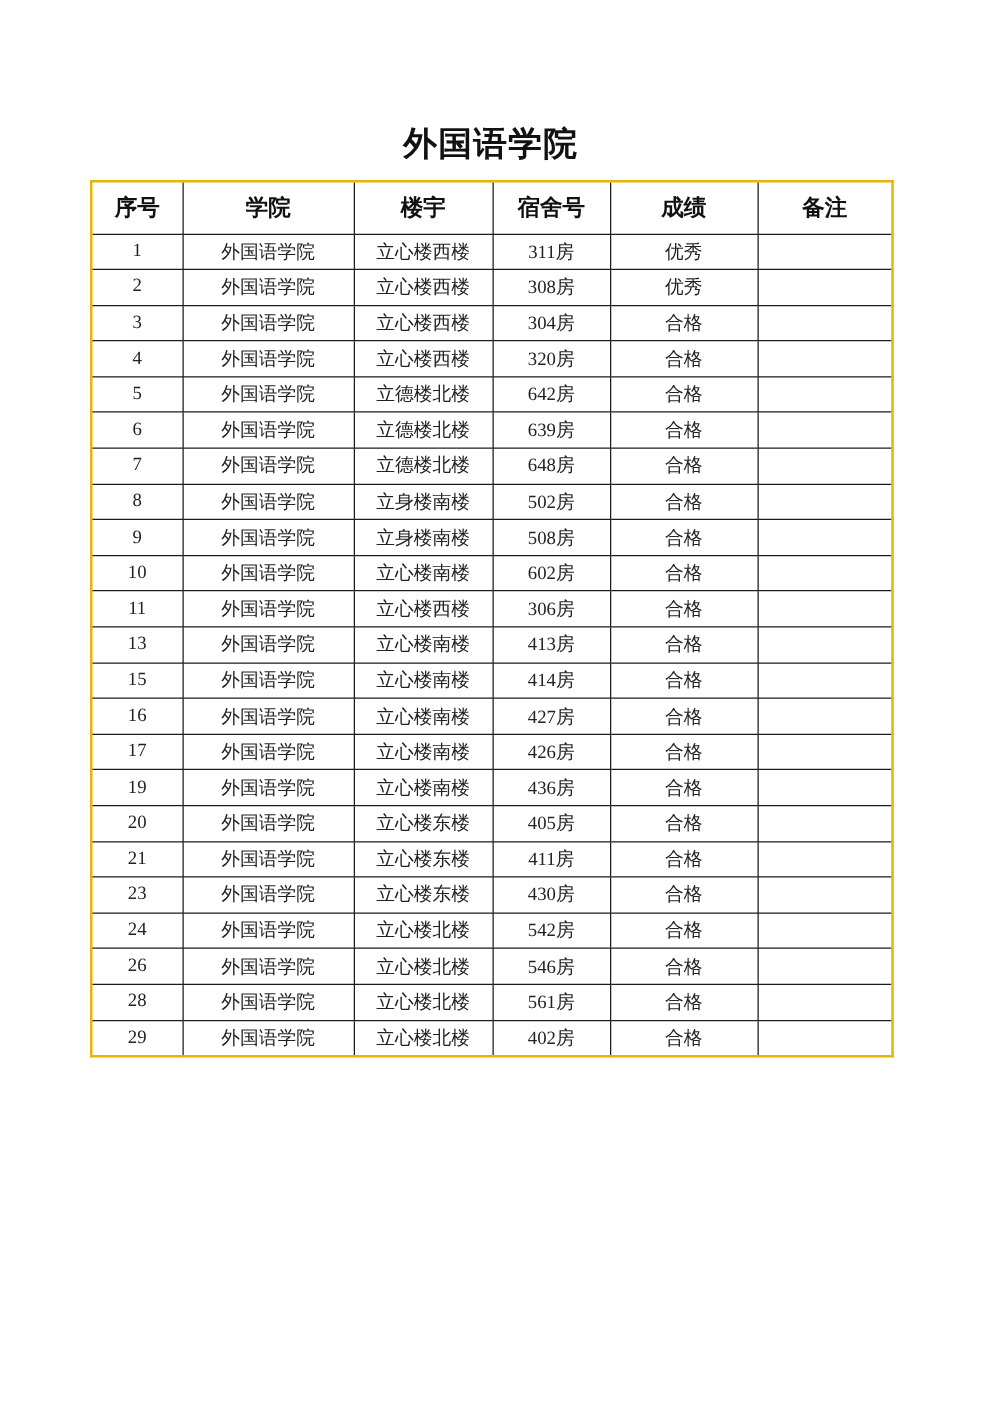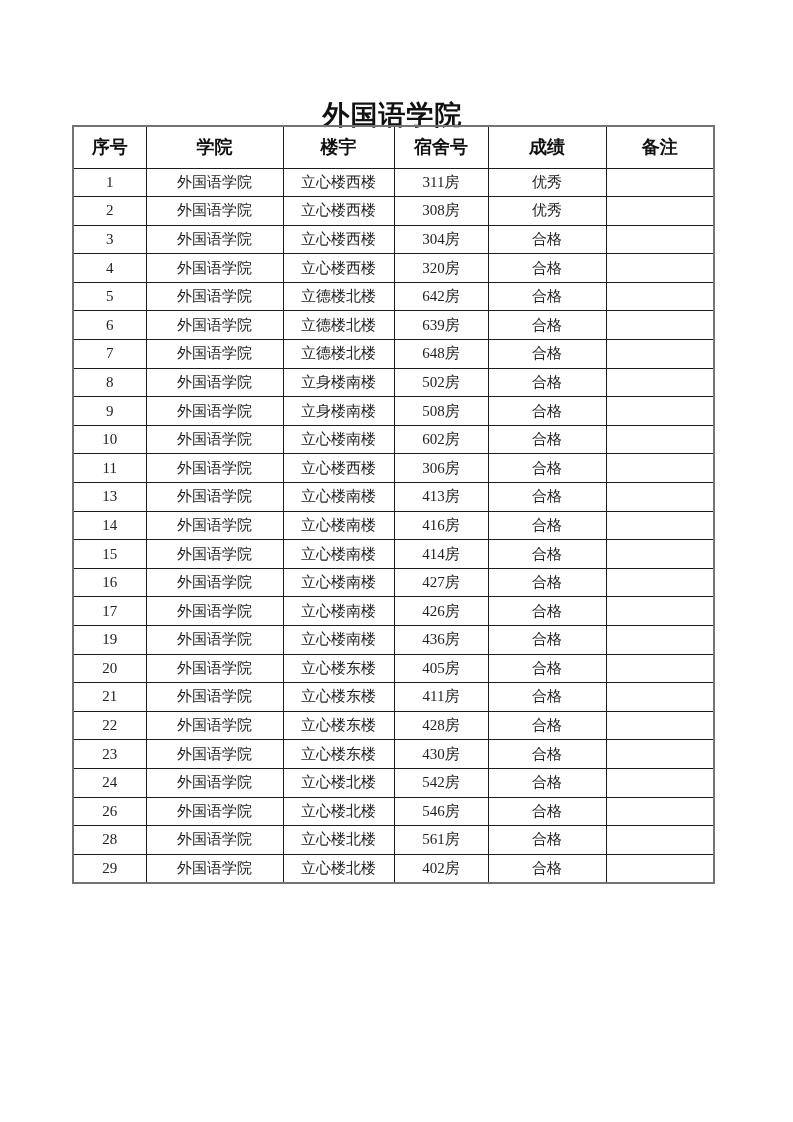--- a/index.html
+++ b/index.html
@@ -23,26 +23,26 @@
     width: 641px;
     text-align: center;
     font-size: 27px;
     font-weight: bold;
     letter-spacing: 1px;
     color: #111111;
     margin: 0;
   }
   table.grade-table {
     position: absolute;
-    top: 125px;
+    top: 144px;
     left: 72px;
     width: 641px;
     border-collapse: collapse;
     table-layout: fixed;
-    border: 2px solid #737373;
+    border: 2px solid #eab308;
   }
   table.grade-table th,
   table.grade-table td {
     border: 1.4px solid #1c1c1c;
     text-align: center;
     vertical-align: middle;
     padding: 0;
     overflow: hidden;
     white-space: nowrap;
   }
@@ -180,28 +180,20 @@
         </tr>
         <tr>
           <td>13</td>
           <td>外国语学院</td>
           <td>立心楼南楼</td>
           <td>413房</td>
           <td>合格</td>
           <td></td>
         </tr>
         <tr>
-          <td>14</td>
-          <td>外国语学院</td>
-          <td>立心楼南楼</td>
-          <td>416房</td>
-          <td>合格</td>
-          <td></td>
-        </tr>
-        <tr>
           <td>15</td>
           <td>外国语学院</td>
           <td>立心楼南楼</td>
           <td>414房</td>
           <td>合格</td>
           <td></td>
         </tr>
         <tr>
           <td>16</td>
           <td>外国语学院</td>
@@ -236,28 +228,20 @@
         </tr>
         <tr>
           <td>21</td>
           <td>外国语学院</td>
           <td>立心楼东楼</td>
           <td>411房</td>
           <td>合格</td>
           <td></td>
         </tr>
         <tr>
-          <td>22</td>
-          <td>外国语学院</td>
-          <td>立心楼东楼</td>
-          <td>428房</td>
-          <td>合格</td>
-          <td></td>
-        </tr>
-        <tr>
           <td>23</td>
           <td>外国语学院</td>
           <td>立心楼东楼</td>
           <td>430房</td>
           <td>合格</td>
           <td></td>
         </tr>
         <tr>
           <td>24</td>
           <td>外国语学院</td>

